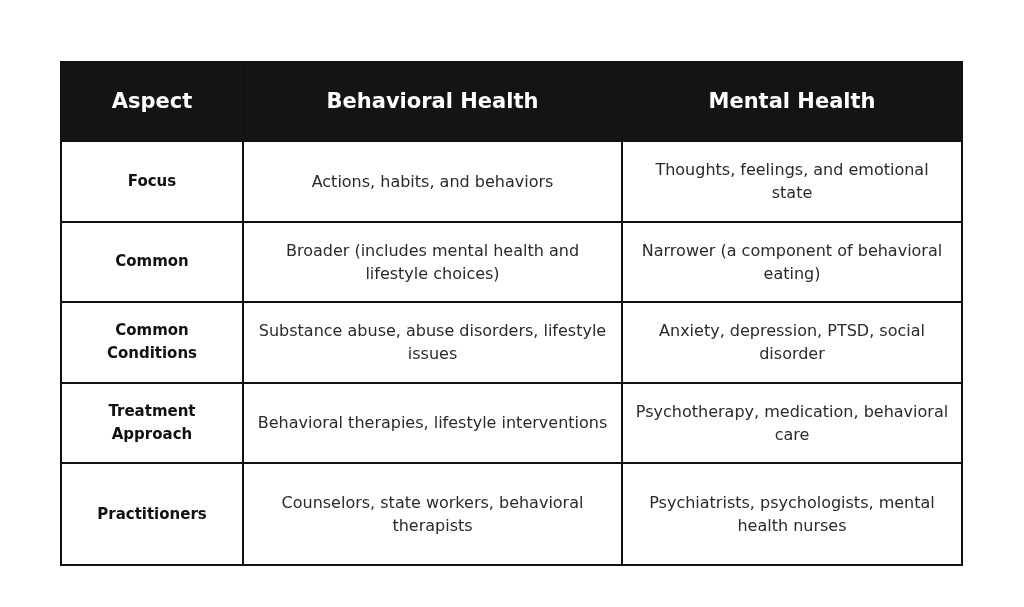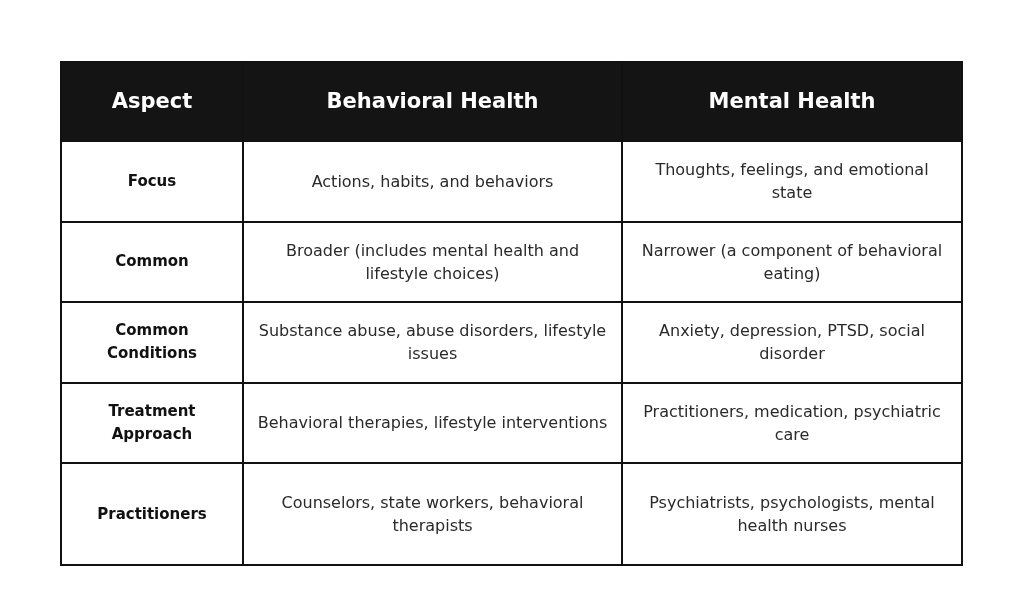--- a/index.html
+++ b/index.html
@@ -53,21 +53,21 @@
       <td>Narrower (a component of behavioral eating)</td>
     </tr>
     <tr>
       <td class="aspect">Common Conditions</td>
       <td>Substance abuse, abuse disorders, lifestyle issues</td>
       <td>Anxiety, depression, PTSD, social disorder</td>
     </tr>
     <tr>
       <td class="aspect">Treatment Approach</td>
       <td>Behavioral therapies, lifestyle interventions</td>
-      <td>Practitioners, medication, psychiatric care</td>
+      <td>Psychotherapy, medication, behavioral care</td>
     </tr>
     <tr class="last">
       <td class="aspect">Practitioners</td>
       <td>Counselors, state workers, behavioral therapists</td>
       <td>Psychiatrists, psychologists, mental health nurses</td>
     </tr>
   </tbody>
 </table>
 
 </body></html>

